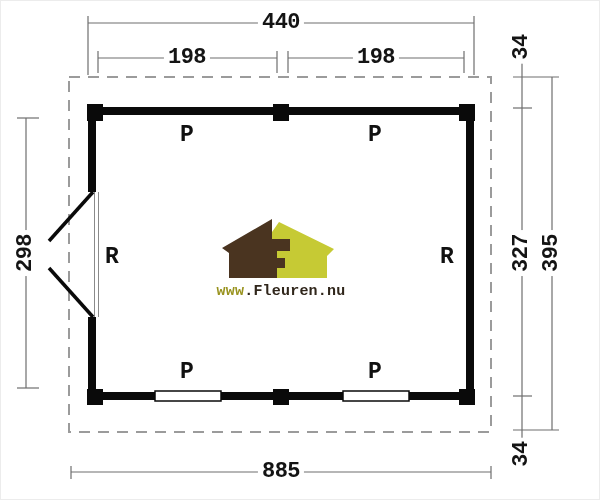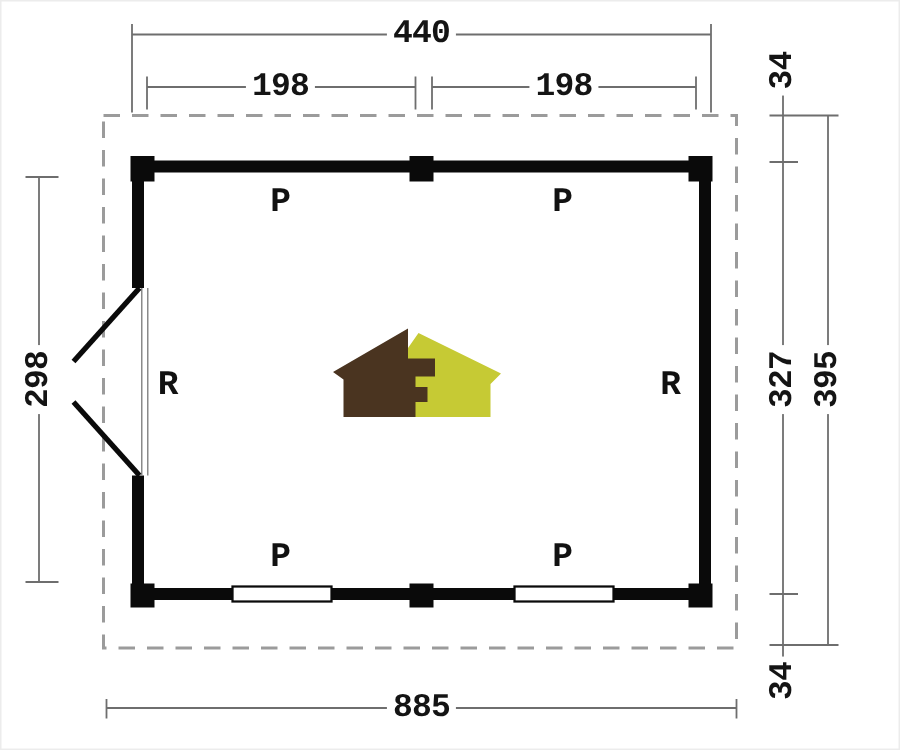--- a/index.html
+++ b/index.html
@@ -111,14 +111,17 @@
   <div class="dim-label rot" style="left:551px;top:252px">395</div>
   <div class="dim-label rot" style="left:521px;top:453px">34</div>
 
   <div class="plan-letter" style="left:186px;top:134px">P</div>
   <div class="plan-letter" style="left:374px;top:134px">P</div>
   <div class="plan-letter" style="left:186px;top:371px">P</div>
   <div class="plan-letter" style="left:374px;top:371px">P</div>
   <div class="plan-letter" style="left:111px;top:256px">R</div>
   <div class="plan-letter" style="left:446px;top:256px">R</div>
 
+  <div class="logo-text">
+    <span class="www">www</span><span class="domain">.Fleuren.nu</span>
+  </div>
 
 </div>
 
 </body></html>

